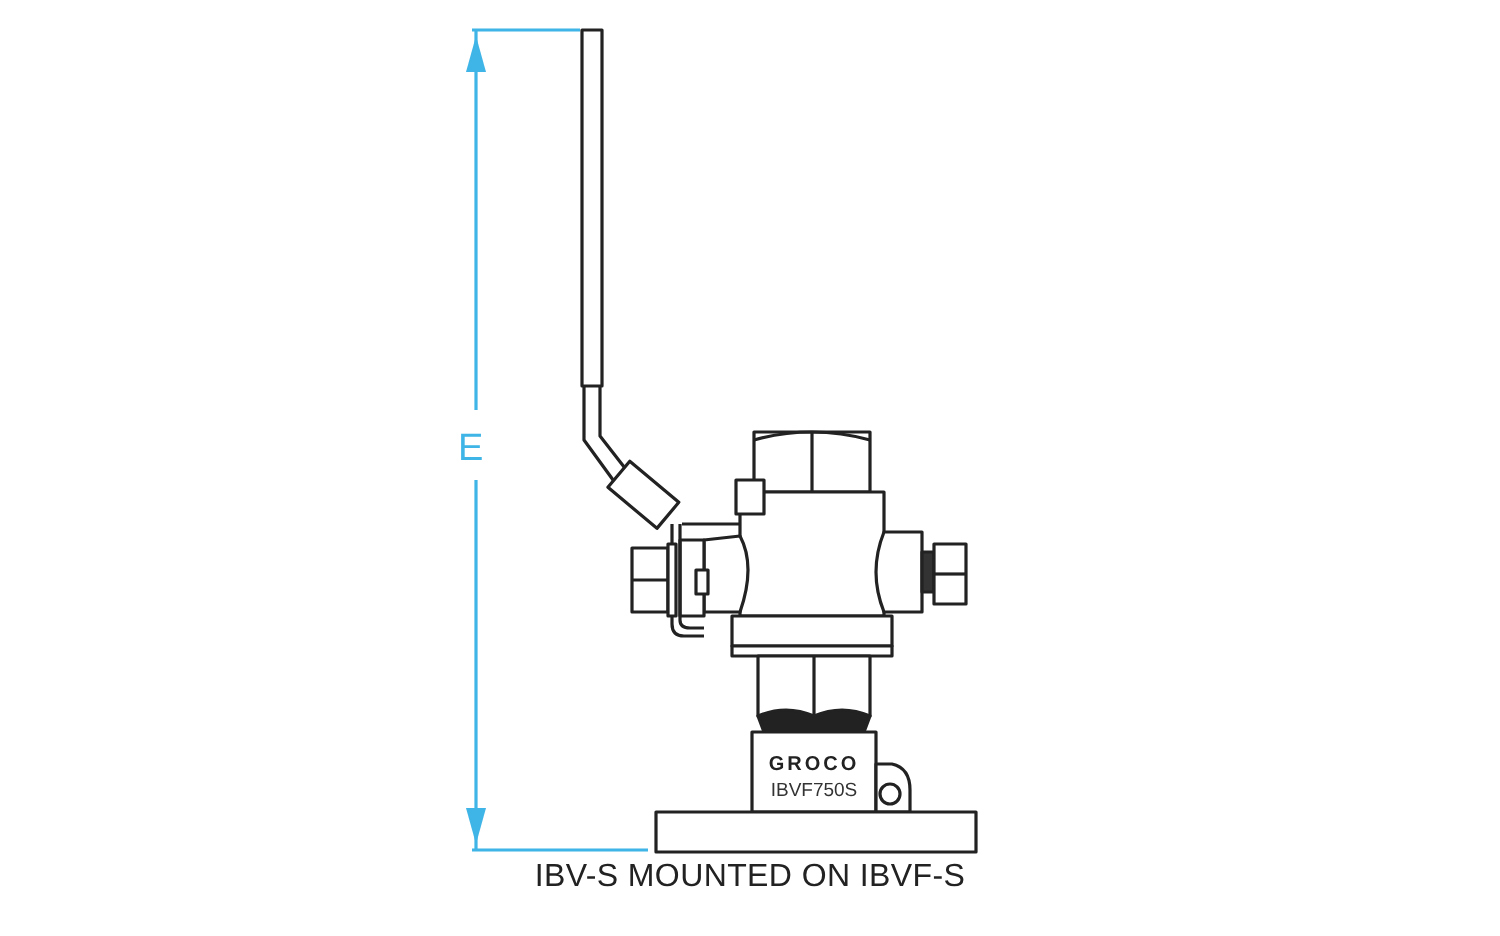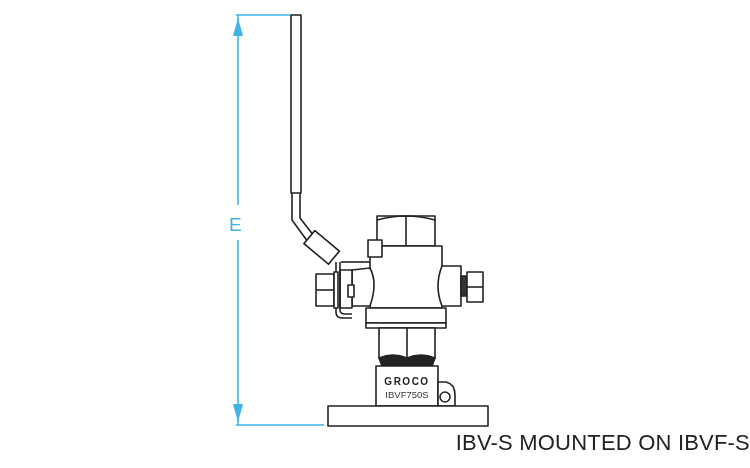--- a/index.html
+++ b/index.html
@@ -1,20 +1,20 @@
 <!DOCTYPE html>
 <html><head>
   <meta charset="utf-8">
   <style>
     html, body { margin: 0; padding: 0; background: #ffffff; }
     body { width: 750px; height: 468px; position: relative; overflow: hidden; font-family: "Liberation Sans", sans-serif; }
     #diagram { position: absolute; left: 0; top: 0; width: 750px; height: 468px; }
     .caption {
       position: absolute; left: 0; width: 750px; top: 430px;
-      text-align: right; font-size: 22px; color: #222222; letter-spacing: 0.2px;
+      text-align: center; font-size: 16px; color: #222222; letter-spacing: 0.2px;
       font-family: "Liberation Sans", sans-serif;
     }
     .dim-label {
       position: absolute; left: 229px; top: 214px; font-size: 19px; color: #3fb4e6;
       font-family: "Liberation Sans", sans-serif;
     }
     .brand { font-family: "Liberation Sans", sans-serif; font-weight: bold; font-size: 10px; letter-spacing: 1.5px; fill: #222; }
     .model { font-family: "Liberation Sans", sans-serif; font-size: 9.5px; fill: #333; }
   </style>
 </head>

